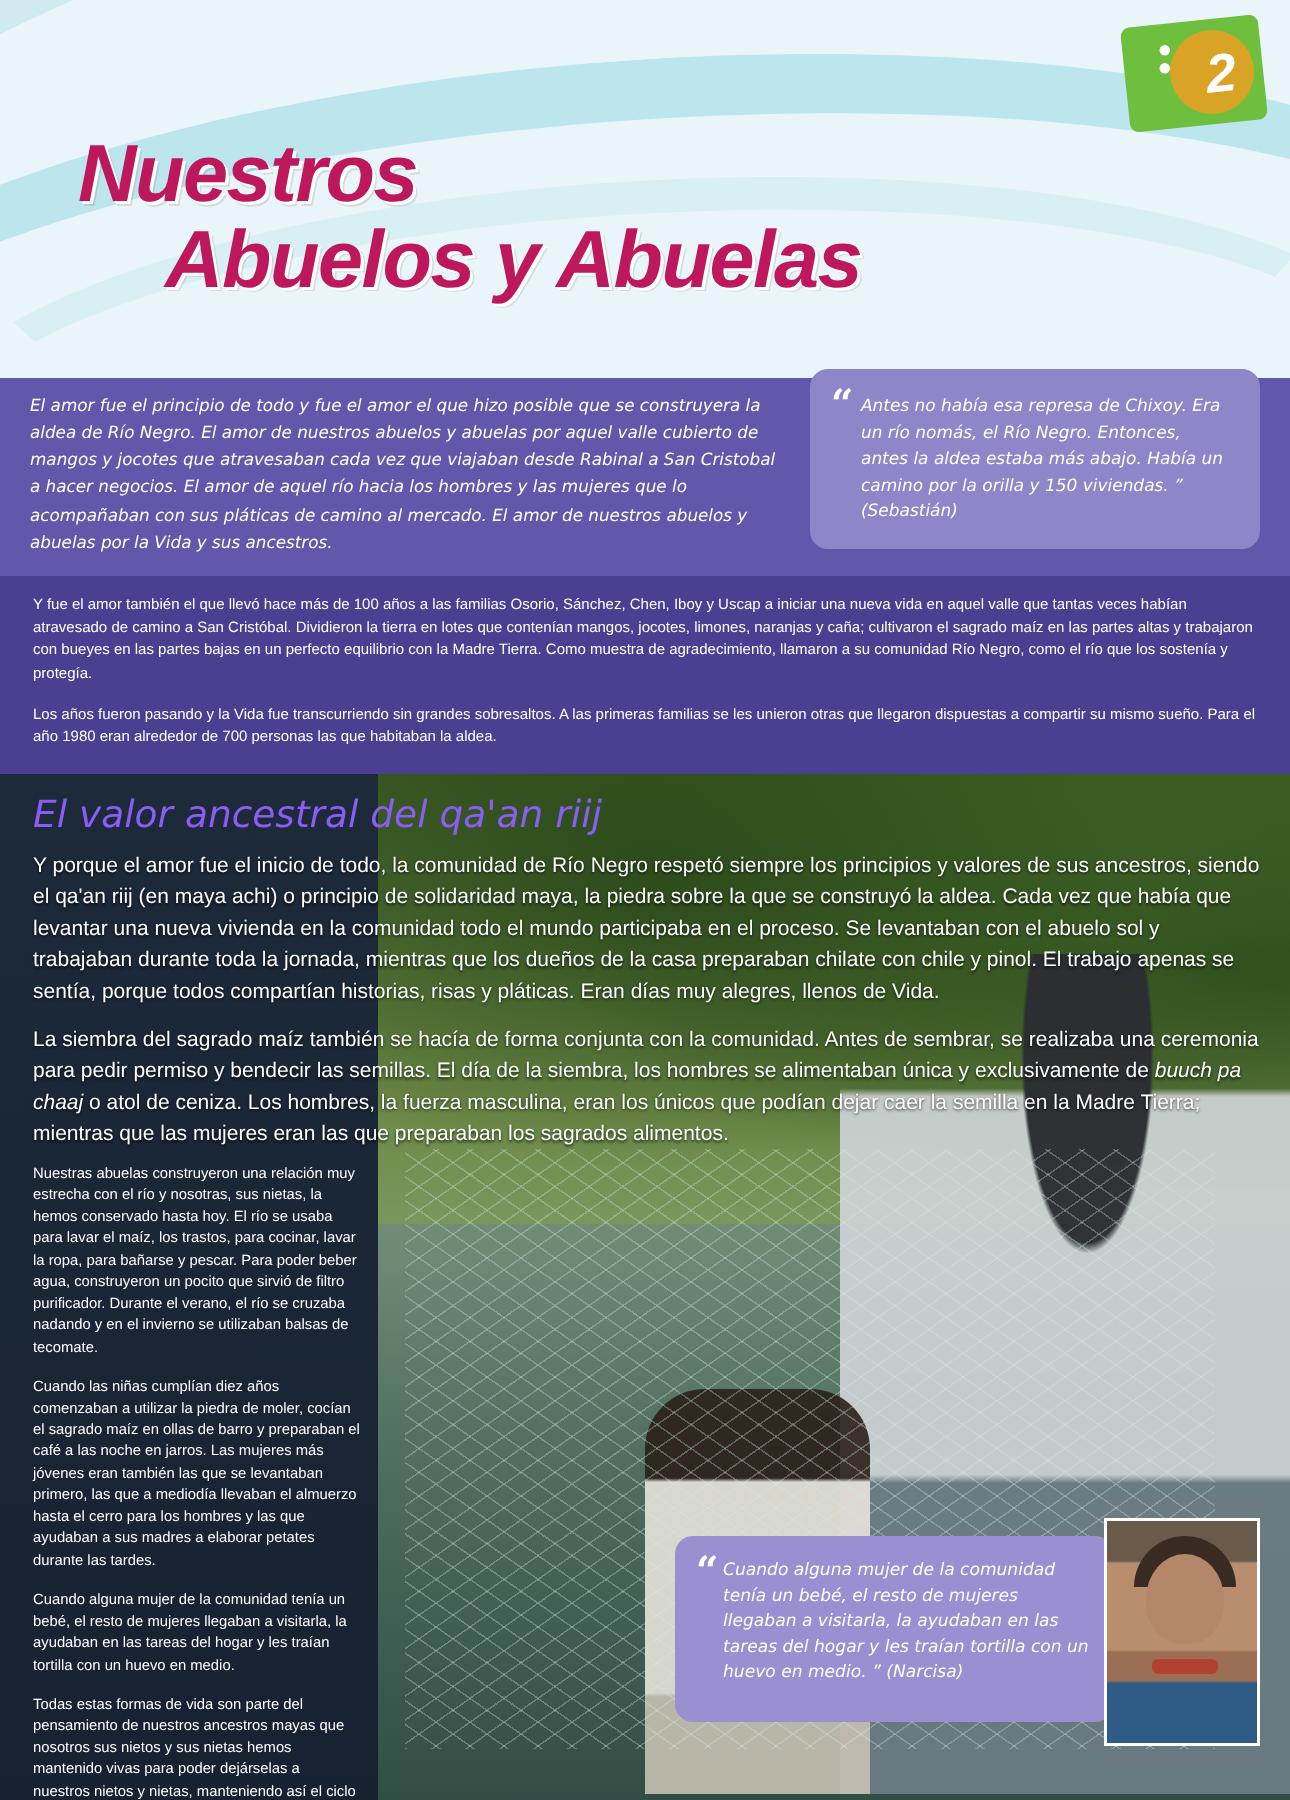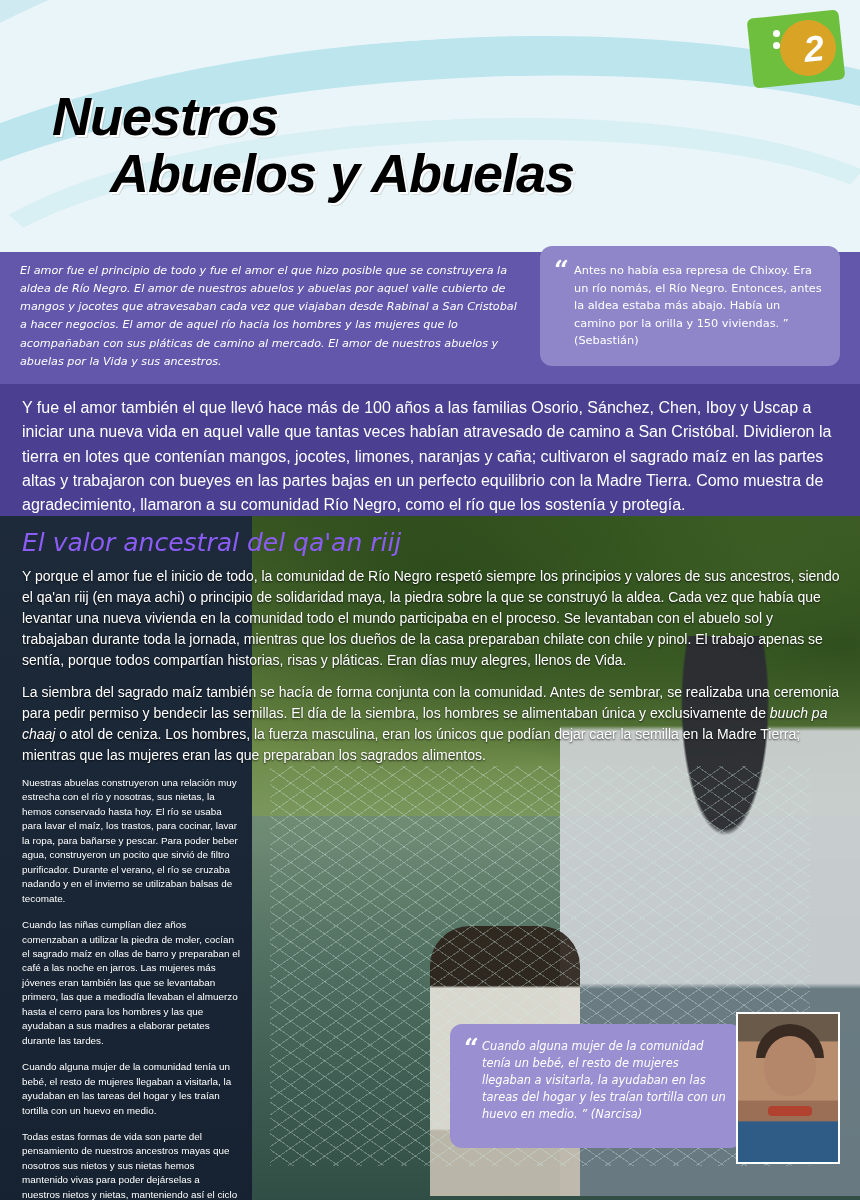--- a/index.html
+++ b/index.html
@@ -38,21 +38,21 @@
   }
   .wave-d {
     position: absolute; left: -60px; top: 120px; width: 1000px; height: 300px;
     border-radius: 50%;
     border: 22px solid #d8eff4; border-color: #d8eff4 transparent transparent transparent;
     transform: rotate(-3deg);
   }
   .title {
     position: absolute; left: 52px; top: 88px; width: 720px;
     font-size: 54px; font-weight: bold; font-style: italic;
-    color: #000000;
+    color: #be185d;
     line-height: 1.05;
     letter-spacing: -1px;
     text-shadow: 2px 2px 0 #ffffff, 3px 3px 0 rgba(0,0,0,0.10);
   }
   .title .line2 { display: block; padding-left: 58px; }
 
   
   .page-badge {
     position: absolute; right: 18px; top: 14px; width: 96px; height: 74px;
   }
@@ -93,31 +93,31 @@
     background: #8e86c8; border-radius: 12px;
     padding: 16px 18px 10px 34px;
   }
   .quote-mark {
     position: absolute; left: 14px; top: 14px;
     font-size: 26px; color: #ffffff; font-weight: bold;
     font-family: "DejaVu Serif", serif; line-height: 0.8;
   }
   .quote-card .qtext {
     font-family: "DejaVu Sans", sans-serif;
-    font-size: 11.3px; line-height: 1.55; color: #ffffff; 
+    font-size: 11.3px; line-height: 1.55; color: #ffffff; font-style: italic;
   }
 
   
   .band2 {
     position: absolute; left: 0; top: 384px; width: 860px; height: 132px;
     background: #4a3f91;
   }
   .band2-inner {
     position: absolute; left: 22px; top: 396px; width: 816px;
-    font-size: 16px; line-height: 1.52; color: #ffffff;
+    font-size: 10px; line-height: 1.52; color: #ffffff;
   }
   .band2-inner p + p { margin-top: 12px; }
 
   
   .photo {
     position: absolute; left: 0; top: 516px; width: 860px; height: 684px;
     background:
       linear-gradient(180deg, #4e6b33 0%, #3f5a2b 10%, #5d7a40 22%, #7d8f62 34%, #8fa07a 46%, #7b8e68 58%, #5f7550 74%, #46603c 100%);
     overflow: hidden;
   }
@@ -251,20 +251,21 @@
   <div class="intro-text">El amor fue el principio de todo y fue el amor el que hizo posible que se construyera la aldea de Río Negro. El amor de nuestros abuelos y abuelas por aquel valle cubierto de mangos y jocotes que atravesaban cada vez que viajaban desde Rabinal a San Cristobal a hacer negocios. El amor de aquel río hacia los hombres y las mujeres que lo acompañaban con sus pláticas de camino al mercado. El amor de nuestros abuelos y abuelas por la Vida y sus ancestros.</div>
 
   <div class="quote-card">
     <span class="quote-mark">“</span>
     <div class="qtext">Antes no había esa represa de Chixoy. Era un río nomás, el Río Negro. Entonces, antes la aldea estaba más abajo. Había un camino por la orilla y 150 viviendas. ” (Sebastián)</div>
   </div>
 
   <div class="band2"></div>
   <div class="band2-inner">
     <p>Y fue el amor también el que llevó hace más de 100 años a las familias Osorio, Sánchez, Chen, Iboy y Uscap a iniciar una nueva vida en aquel valle que tantas veces habían atravesado de camino a San Cristóbal. Dividieron la tierra en lotes que contenían mangos, jocotes, limones, naranjas y caña; cultivaron el sagrado maíz en las partes altas y trabajaron con bueyes en las partes bajas en un perfecto equilibrio con la Madre Tierra. Como muestra de agradecimiento, llamaron a su comunidad Río Negro, como el río que los sostenía y protegía.</p>
+    <p>Los años fueron pasando y la Vida fue transcurriendo sin grandes sobresaltos. A las primeras familias se les unieron otras que llegaron dispuestas a compartir su mismo sueño. Para el año 1980 eran alrededor de 700 personas las que habitaban la aldea.</p>
   </div>
 
   <div class="photo">
     <div class="foliage"></div>
     <div class="river"></div>
     <div class="man"></div>
     <div class="girl"></div>
     <div class="net"></div>
   </div>
   <div class="left-col"></div>

